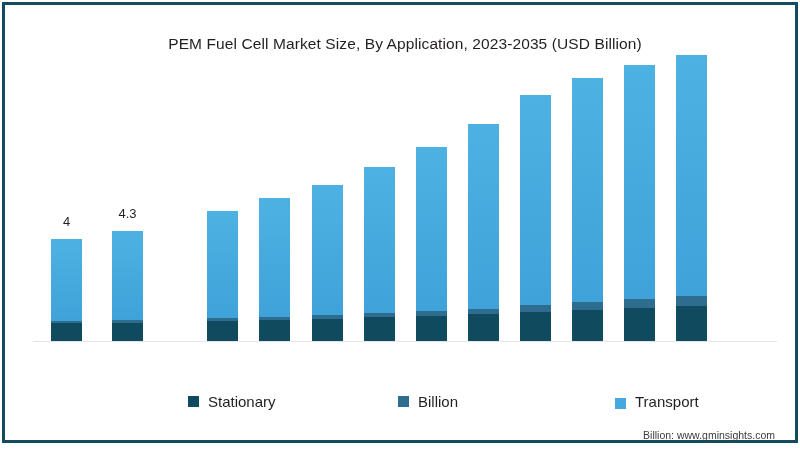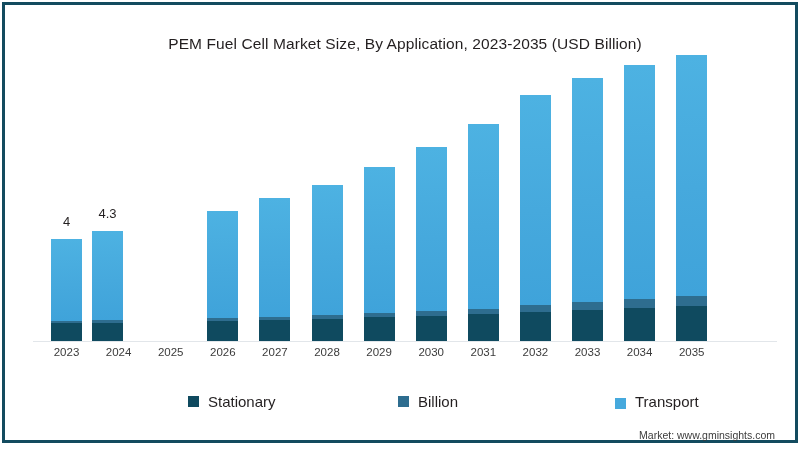--- a/index.html
+++ b/index.html
@@ -154,21 +154,21 @@
     <div id="plot-area">
       <div id="bars">
           <div class="bar-group" style="left: 0px;">
             <div class="bar-stack">
               <div class="seg seg-transport" style="height: 82.3577px;"></div>
               <div class="seg seg-portable" style="height: 2.04615px;"></div>
               <div class="seg seg-stationary" style="height: 17.9038px;"></div>
             </div>
             <div class="bar-value" style="bottom: 112.308px;">4</div>
           </div>
-          <div class="bar-group" style="left: 41px;">
+          <div class="bar-group" style="left: 61px;">
             <div class="bar-stack">
               <div class="seg seg-transport" style="height: 89.2635px;"></div>
               <div class="seg seg-portable" style="height: 2.30192px;"></div>
               <div class="seg seg-stationary" style="height: 18.4154px;"></div>
             </div>
             <div class="bar-value" style="bottom: 119.981px;">4.3</div>
           </div>
           <div class="bar-group" style="left: 156.3px;">
             <div class="bar-stack">
               <div class="seg seg-transport" style="height: 107.679px;"></div>
@@ -237,47 +237,32 @@
               <div class="seg seg-transport" style="height: 241.702px;"></div>
               <div class="seg seg-portable" style="height: 9.46346px;"></div>
               <div class="seg seg-stationary" style="height: 35.2962px;"></div>
             </div>
           </div>
         </div>
     </div>
 
     <div id="axis-line"></div>
 
-    <div id="x-labels">
-        <div class="x-label" style="left: -14.5px;">2023</div>
-        <div class="x-label" style="left: 37.6px;">2024</div>
-        <div class="x-label" style="left: 89.7px;">2025</div>
-        <div class="x-label" style="left: 141.8px;">2026</div>
-        <div class="x-label" style="left: 193.9px;">2027</div>
-        <div class="x-label" style="left: 246px;">2028</div>
-        <div class="x-label" style="left: 298.1px;">2029</div>
-        <div class="x-label" style="left: 350.2px;">2030</div>
-        <div class="x-label" style="left: 402.3px;">2031</div>
-        <div class="x-label" style="left: 454.4px;">2032</div>
-        <div class="x-label" style="left: 506.5px;">2033</div>
-        <div class="x-label" style="left: 558.6px;">2034</div>
-        <div class="x-label" style="left: 610.7px;">2035</div>
-      </div>
 
     <div id="legend">
         <div class="legend-item" style="left: 143px;">
           <span class="legend-swatch" style="background: rgb(15, 74, 95);"></span>
           <span class="legend-label">Stationary</span>
         </div>
         <div class="legend-item" style="left: 353px;">
           <span class="legend-swatch" style="background: rgb(46, 109, 143);"></span>
           <span class="legend-label">Billion</span>
         </div>
         <div class="legend-item" style="left: 570px; align-items: flex-end;">
           <span class="legend-swatch" style="background: rgb(70, 169, 221);"></span>
           <span class="legend-label">Transport</span>
         </div>
       </div>
 
-    <div id="source-note">Market: www.gminsights.com</div>
+    <div id="source-note">Billion: www.gminsights.com</div>
 
   </div>
 </div>
 
 </body></html>

